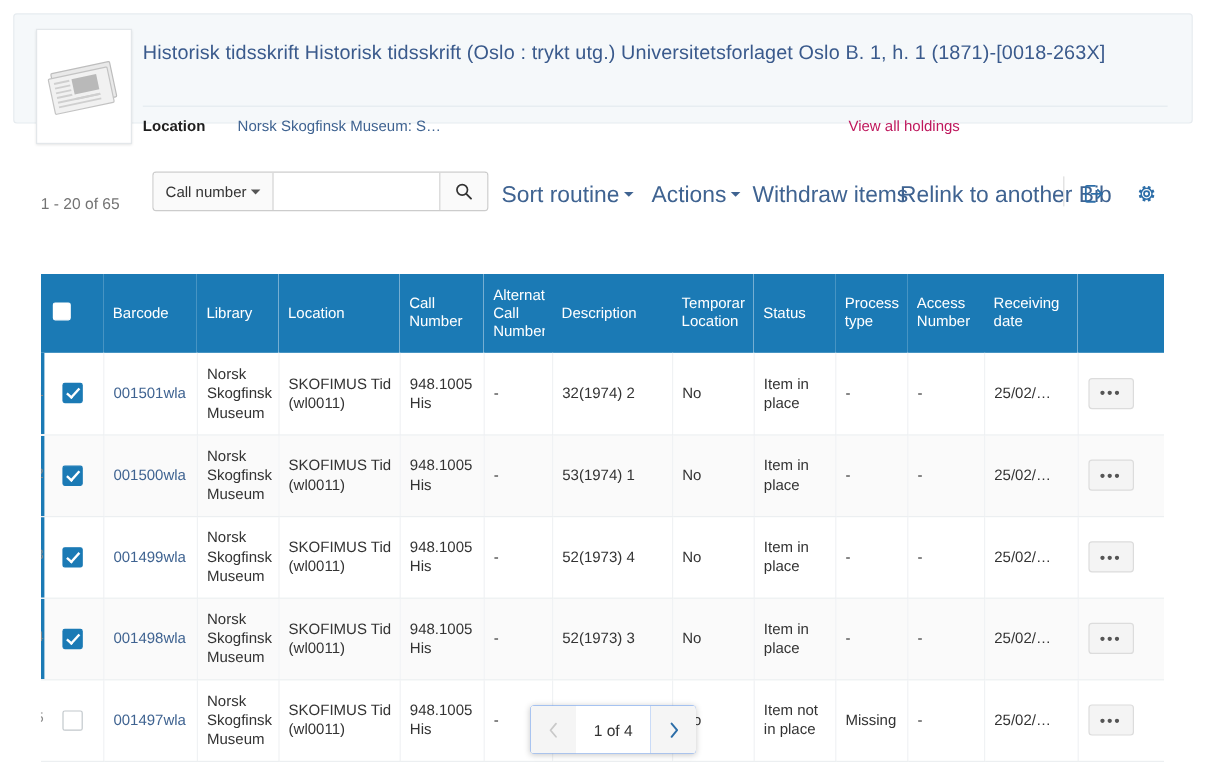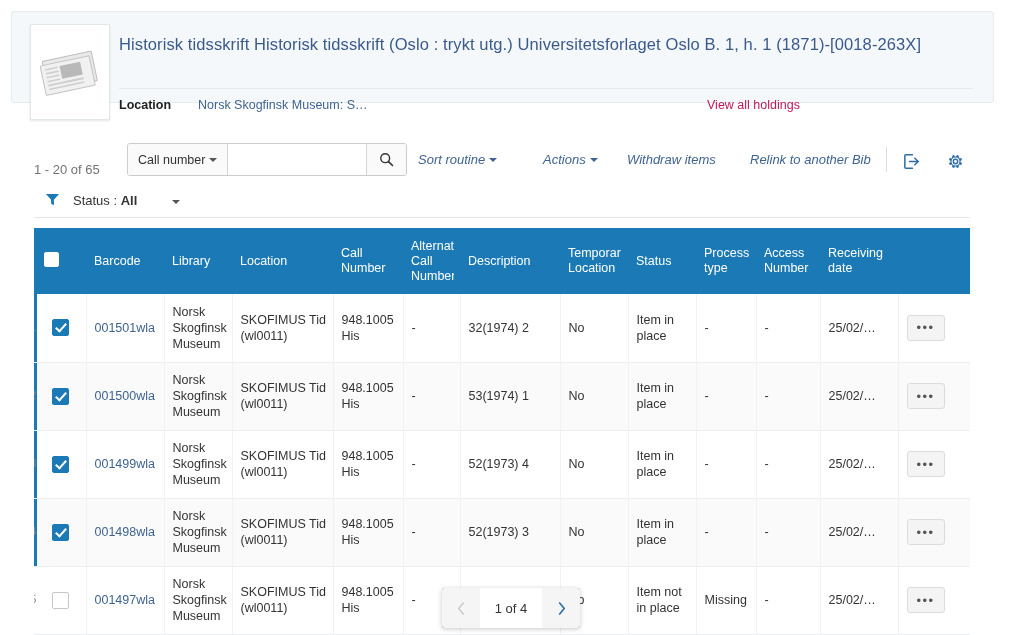--- a/index.html
+++ b/index.html
@@ -139,22 +139,22 @@
   .search-btn {
     width: 40px; height: 31px;
     background: #fafafa;
     border: none;
     border-left: 1px solid #d5d5d5;
     display: flex; align-items: center; justify-content: center;
     cursor: pointer;
   }
   .tb-link {
     position: absolute; top: 9px;
-    font-size: 13px; color: #3f6391;
-    cursor: pointer; white-space: nowrap; font-style: italic;
+    font-size: 19px; color: #3f6391;
+    cursor: pointer; white-space: nowrap;
   }
   .tb-link .caret {
     display: inline-block;
     margin-left: 4px;
     width: 0; height: 0;
     border-left: 4px solid transparent;
     border-right: 4px solid transparent;
     border-top: 4px solid #3f6391;
     vertical-align: middle;
     position: relative; top: -1px;
@@ -422,32 +422,20 @@
     </div>
 
     <div class="icon-btn" id="btn-settings">
       <svg width="17" height="17" viewBox="0 0 20 20">
         <path fill="#2d6ea8" d="M10 6.6a3.4 3.4 0 1 0 0 6.8 3.4 3.4 0 0 0 0-6.8zm0 5.1a1.7 1.7 0 1 1 0-3.4 1.7 1.7 0 0 1 0 3.4z"></path>
         <path fill="#2d6ea8" d="M17.3 11.4l-1.4-.5a6 6 0 0 0 0-1.8l1.4-.5a.5.5 0 0 0 .3-.6l-.7-1.8a.5.5 0 0 0-.6-.3l-1.4.5a6 6 0 0 0-1.3-1.3l.5-1.4a.5.5 0 0 0-.3-.6l-1.8-.7a.5.5 0 0 0-.6.3l-.5 1.4a6 6 0 0 0-1.8 0l-.5-1.4a.5.5 0 0 0-.6-.3l-1.8.7a.5.5 0 0 0-.3.6l.5 1.4a6 6 0 0 0-1.3 1.3l-1.4-.5a.5.5 0 0 0-.6.3l-.7 1.8a.5.5 0 0 0 .3.6l1.4.5a6 6 0 0 0 0 1.8l-1.4.5a.5.5 0 0 0-.3.6l.7 1.8a.5.5 0 0 0 .6.3l1.4-.5a6 6 0 0 0 1.3 1.3l-.5 1.4a.5.5 0 0 0 .3.6l1.8.7a.5.5 0 0 0 .6-.3l.5-1.4a6 6 0 0 0 1.8 0l.5 1.4a.5.5 0 0 0 .6.3l1.8-.7a.5.5 0 0 0 .3-.6l-.5-1.4a6 6 0 0 0 1.3-1.3l1.4.5a.5.5 0 0 0 .6-.3l.7-1.8a.5.5 0 0 0-.3-.6zM10 14.6a4.6 4.6 0 1 1 0-9.2 4.6 4.6 0 0 1 0 9.2z"></path>
       </svg>
     </div>
   </div>
 
-  <div class="filter-bar">
-    <span class="funnel">
-      <svg width="15" height="15" viewBox="0 0 16 16">
-        <polygon points="1,2 15,2 9.5,8.3 9.5,14.2 6.5,12.4 6.5,8.3" fill="#1b7ab5"></polygon>
-      </svg>
-    </span>
-    <span class="filter-text">
-      <span>Status :</span>
-      <b>All</b>
-    </span>
-    <span class="filter-caret"></span>
-  </div>
 
   <div class="table-wrap">
     <table class="items">
       <thead>
         <tr>
           <th class="c-check">
             <span class="hdr-checkbox"></span>
           </th>
           <th class="c-barcode">
               <span class="hdr-clip">Barcode</span>

